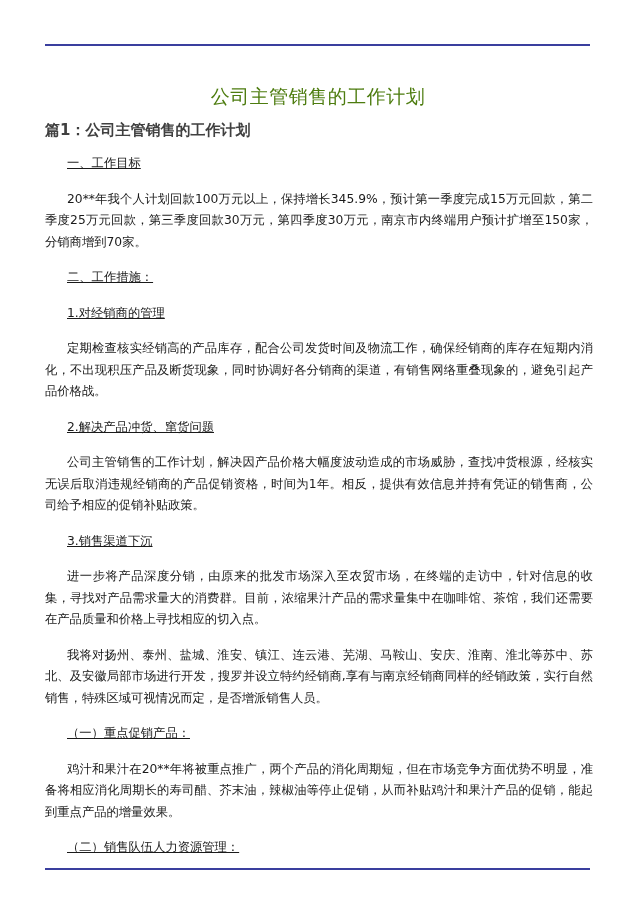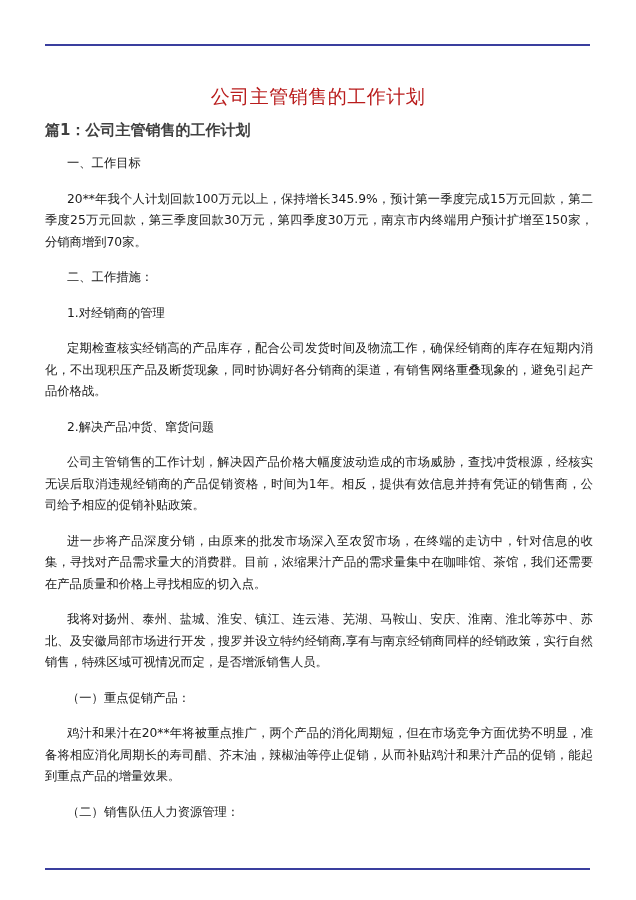--- a/index.html
+++ b/index.html
@@ -2,44 +2,45 @@
 <html><head>
 <meta charset="utf-8">
 <style>
   html, body { margin:0; padding:0; background:#ffffff; }
   body { width:636px; height:900px; position:relative; overflow:hidden;
          font-family:"DejaVu Sans","Liberation Sans",sans-serif; color:#1a1a1a; }
   .rule { position:absolute; left:45px; width:545px; height:2px; background:#3a3f9e; }
   .rule.top { top:44px; }
   .rule.bottom { top:868px; }
   .title { position:absolute; top:84px; left:0; width:636px; text-align:center;
-           font-size:19px; color:#b91c1c; letter-spacing:0.5px; }
+           font-size:19px; color:#4d7c0f; letter-spacing:0.5px; }
   .section-heading { position:absolute; top:121px; left:45px; font-size:15px;
                      color:#404040; font-weight:bold; }
   .content { position:absolute; top:153px; left:45px; width:548px; font-size:12.3px; line-height:21.5px; }
-  .h { padding-left:22px; margin:0 0 14px 0; }
+  .h { padding-left:22px; margin:0 0 14px 0;text-decoration:underline; }
   .p { margin:0 0 14px 0; text-indent:22px; text-align:justify; }
 </style>
 </head>
 <body>
 
 <div class="rule top"></div>
 
 <div class="title">公司主管销售的工作计划</div>
 
 <div class="section-heading">篇1：公司主管销售的工作计划</div>
 
 <div class="content">
   <div class="h">一、工作目标</div>
   <div class="p">20**年我个人计划回款100万元以上，保持增长345.9%，预计第一季度完成15万元回款，第二季度25万元回款，第三季度回款30万元，第四季度30万元，南京市内终端用户预计扩增至150家，分销商增到70家。</div>
   <div class="h">二、工作措施：</div>
   <div class="h">1.对经销商的管理</div>
   <div class="p">定期检查核实经销高的产品库存，配合公司发货时间及物流工作，确保经销商的库存在短期内消化，不出现积压产品及断货现象，同时协调好各分销商的渠道，有销售网络重叠现象的，避免引起产品价格战。</div>
   <div class="h">2.解决产品冲货、窜货问题</div>
   <div class="p">公司主管销售的工作计划，解决因产品价格大幅度波动造成的市场威胁，查找冲货根源，经核实无误后取消违规经销商的产品促销资格，时间为1年。相反，提供有效信息并持有凭证的销售商，公司给予相应的促销补贴政策。</div>
+  <div class="h">3.销售渠道下沉</div>
   <div class="p">进一步将产品深度分销，由原来的批发市场深入至农贸市场，在终端的走访中，针对信息的收集，寻找对产品需求量大的消费群。目前，浓缩果汁产品的需求量集中在咖啡馆、茶馆，我们还需要在产品质量和价格上寻找相应的切入点。</div>
   <div class="p">我将对扬州、泰州、盐城、淮安、镇江、连云港、芜湖、马鞍山、安庆、淮南、淮北等苏中、苏北、及安徽局部市场进行开发，搜罗并设立特约经销商,享有与南京经销商同样的经销政策，实行自然销售，特殊区域可视情况而定，是否增派销售人员。</div>
   <div class="h">（一）重点促销产品：</div>
   <div class="p">鸡汁和果汁在20**年将被重点推广，两个产品的消化周期短，但在市场竞争方面优势不明显，准备将相应消化周期长的寿司醋、芥末油，辣椒油等停止促销，从而补贴鸡汁和果汁产品的促销，能起到重点产品的增量效果。</div>
   <div class="h">（二）销售队伍人力资源管理：</div>
 </div>
 
 <div class="rule bottom"></div>
 
 </body></html>

